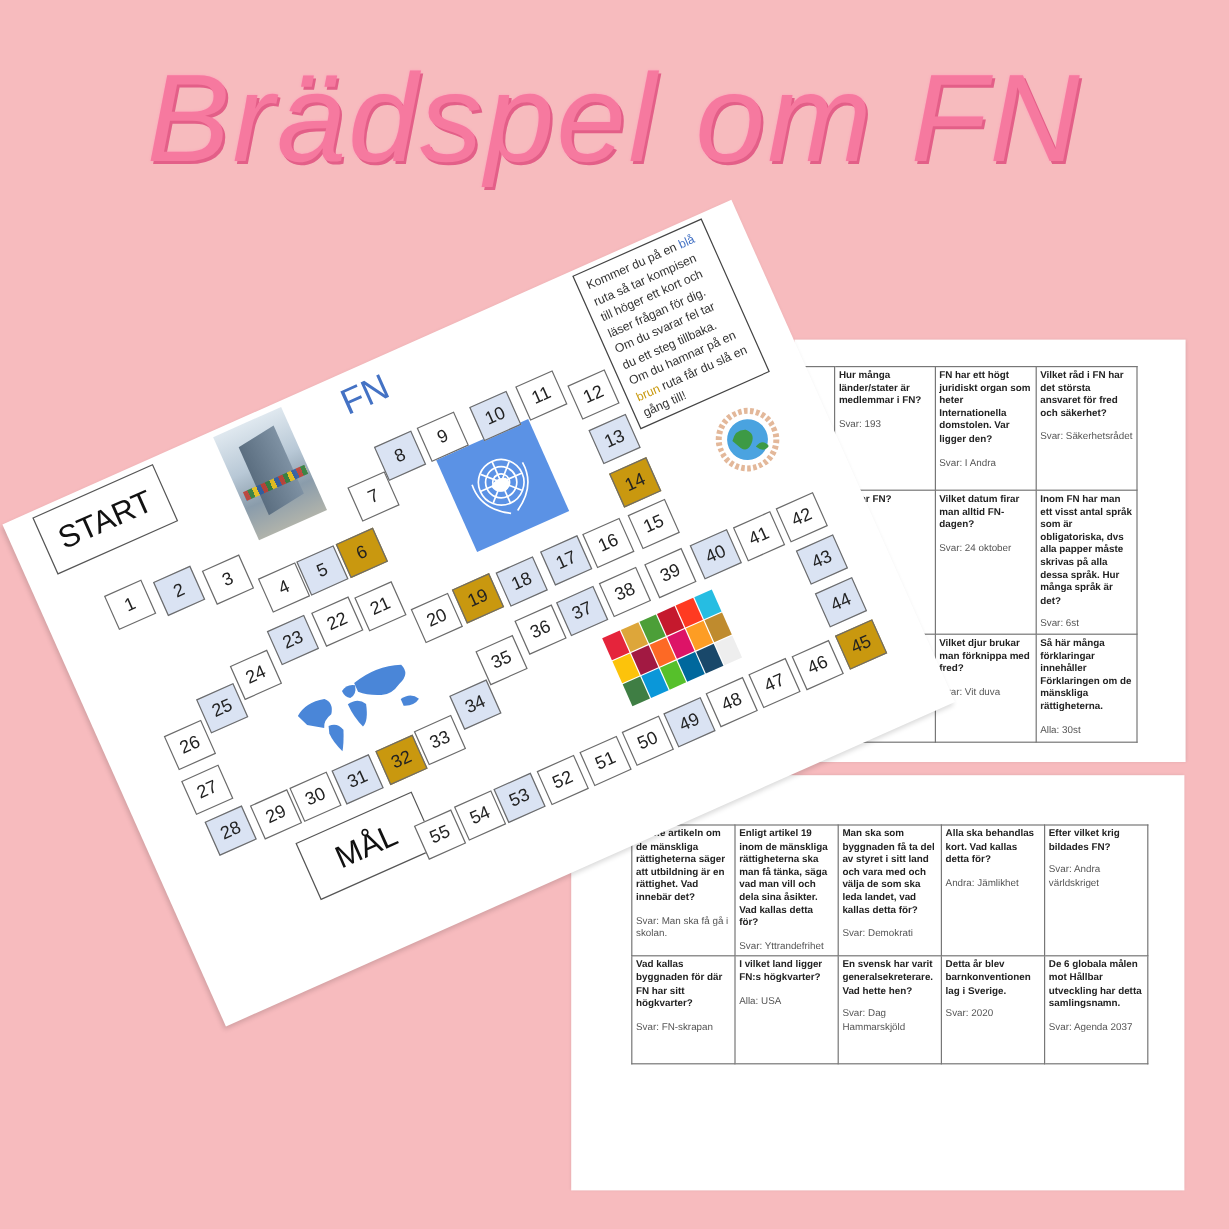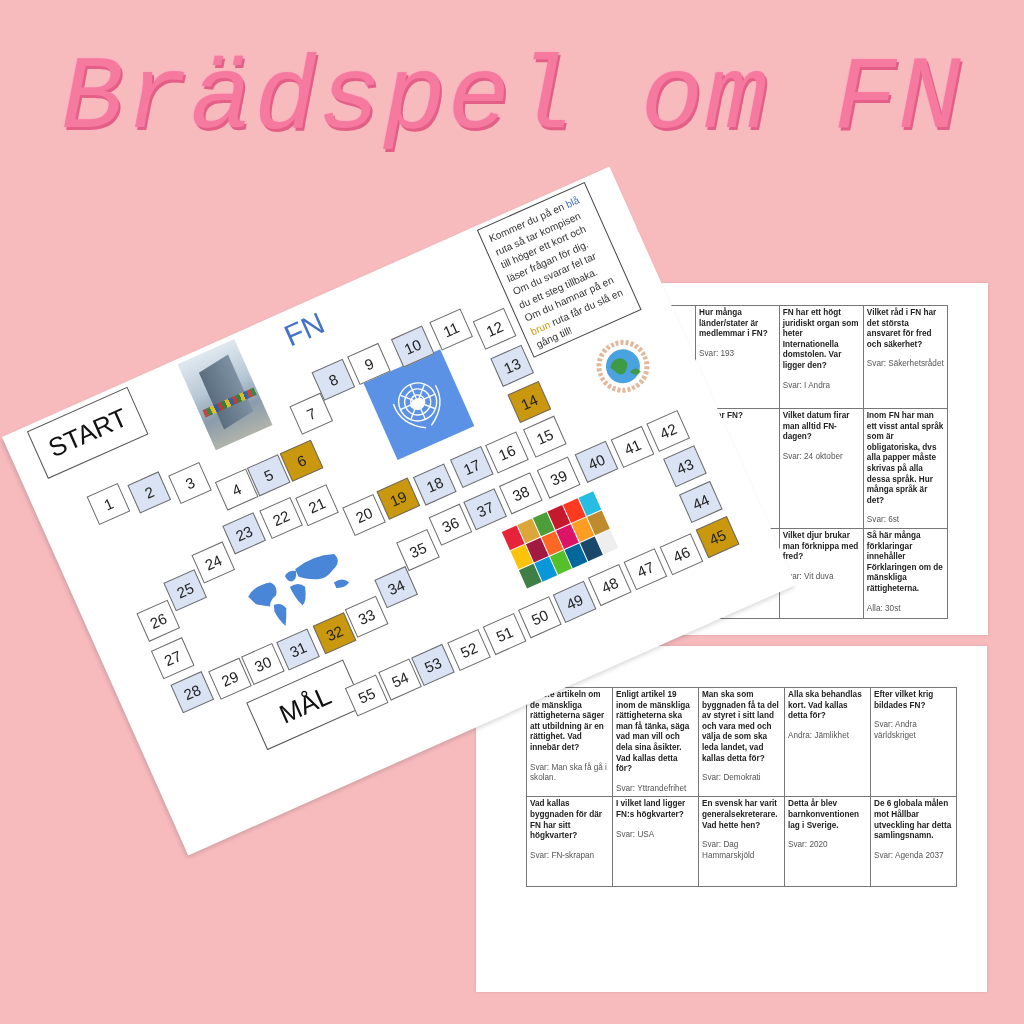--- a/index.html
+++ b/index.html
@@ -1,17 +1,17 @@
 <!DOCTYPE html>
 <html><head>
 <meta charset="utf-8">
 <style>
   html, body { margin:0; padding:0; }
   body { width:1024px; height:1024px; background:#f7bbbe; position:relative; overflow:hidden; font-family:"Liberation Sans", sans-serif; }
-  .title { position:absolute; left:0; top:40px; width:1024px; text-align:center; font-family:Liberation Mono, monospace; font-style:italic; font-size:104px; color:#f6799f; letter-spacing:2px; text-shadow:2px 3px 0 #e35f88, 0 0 2px #ff9bbb; white-space:nowrap; }
+  .title { position:absolute; left:0; top:40px; width:1024px; text-align:center; font-family:Liberation Sans, sans-serif; font-style:italic; font-size:104px; color:#f6799f; letter-spacing:2px; text-shadow:2px 3px 0 #e35f88, 0 0 2px #ff9bbb; white-space:nowrap; }
 
   
   .sheet { position:absolute; background:#fff; box-shadow:0 0 3px rgba(0,0,0,0.12); }
   .sheet-upper { left:662px; top:283px; width:326px; height:352px;text-decoration:underline; }
   .sheet-lower { left:476px; top:646px; width:511px; height:346px; }
   .qtable { position:absolute; border-collapse:collapse; table-layout:fixed; }
   .qtable td { border:1px solid #777; vertical-align:top; padding:2px 3px; font-size:8.2px; line-height:10.6px; color:#222; }
   .q { font-weight:bold; display:block; }
   .a { display:block; margin-top:9px; color:#555; }
   .upper-table { left:-40px; top:22px; }
@@ -129,21 +129,21 @@
             <span class="a">Svar: Andra världskriget</span>
           </td>
     </tr>
     <tr style="height:90px">
       <td>
             <span class="q">Vad kallas byggnaden för där FN har sitt högkvarter?</span>
             <span class="a">Svar: FN-skrapan</span>
           </td>
       <td>
             <span class="q">I vilket land ligger FN:s högkvarter?</span>
-            <span class="a">Svar: USA</span>
+            <span class="a">Alla: USA</span>
           </td>
       <td>
             <span class="q">En svensk har varit generalsekreterare. Vad hette hen?</span>
             <span class="a">Svar: Dag Hammarskjöld</span>
           </td>
       <td>
             <span class="q">Detta år blev barnkonventionen lag i Sverige.</span>
             <span class="a">Svar: 2020</span>
           </td>
       <td>

